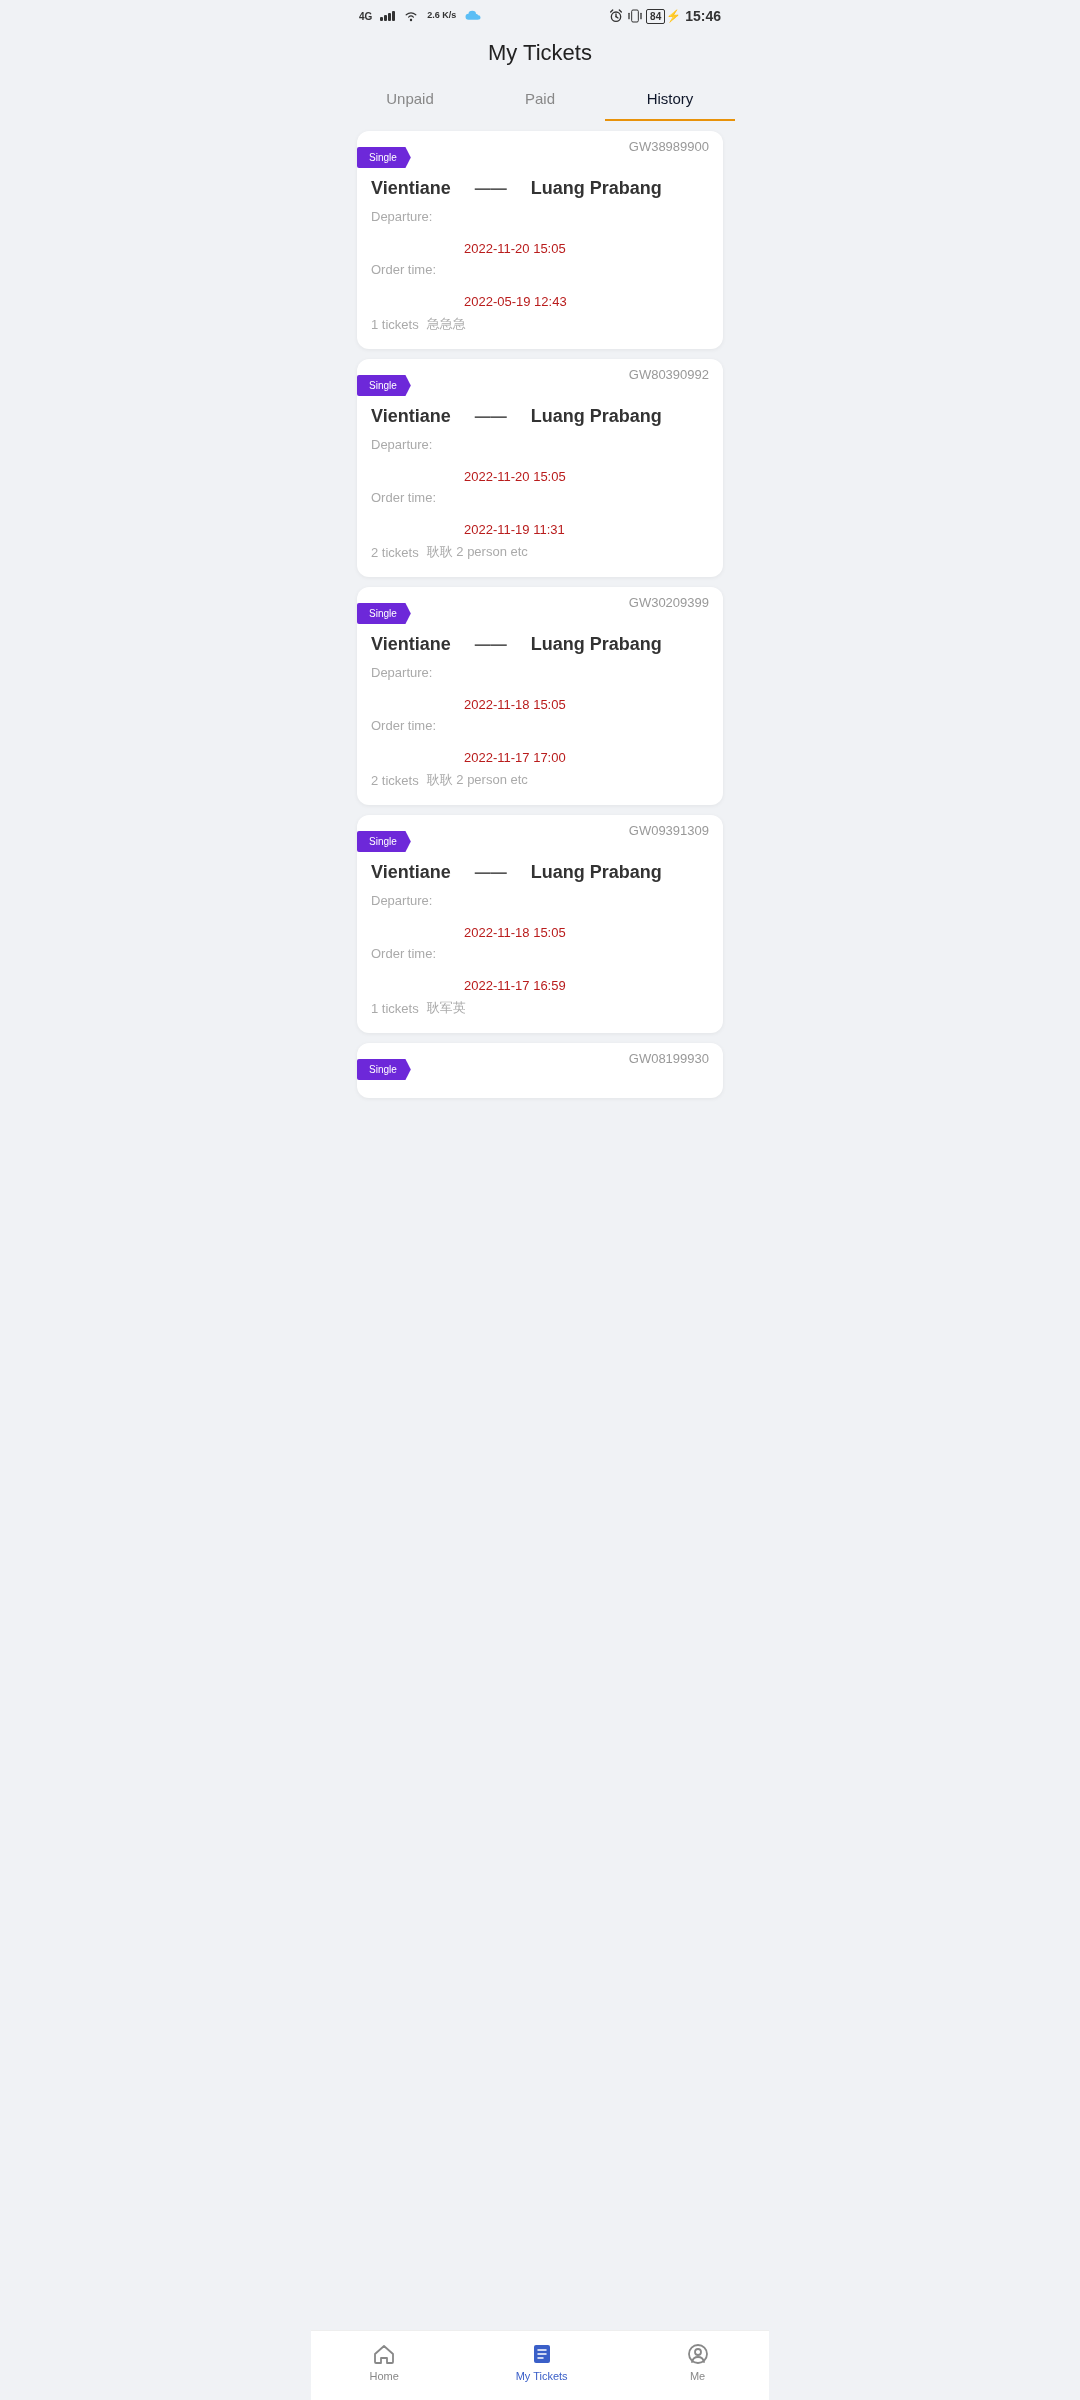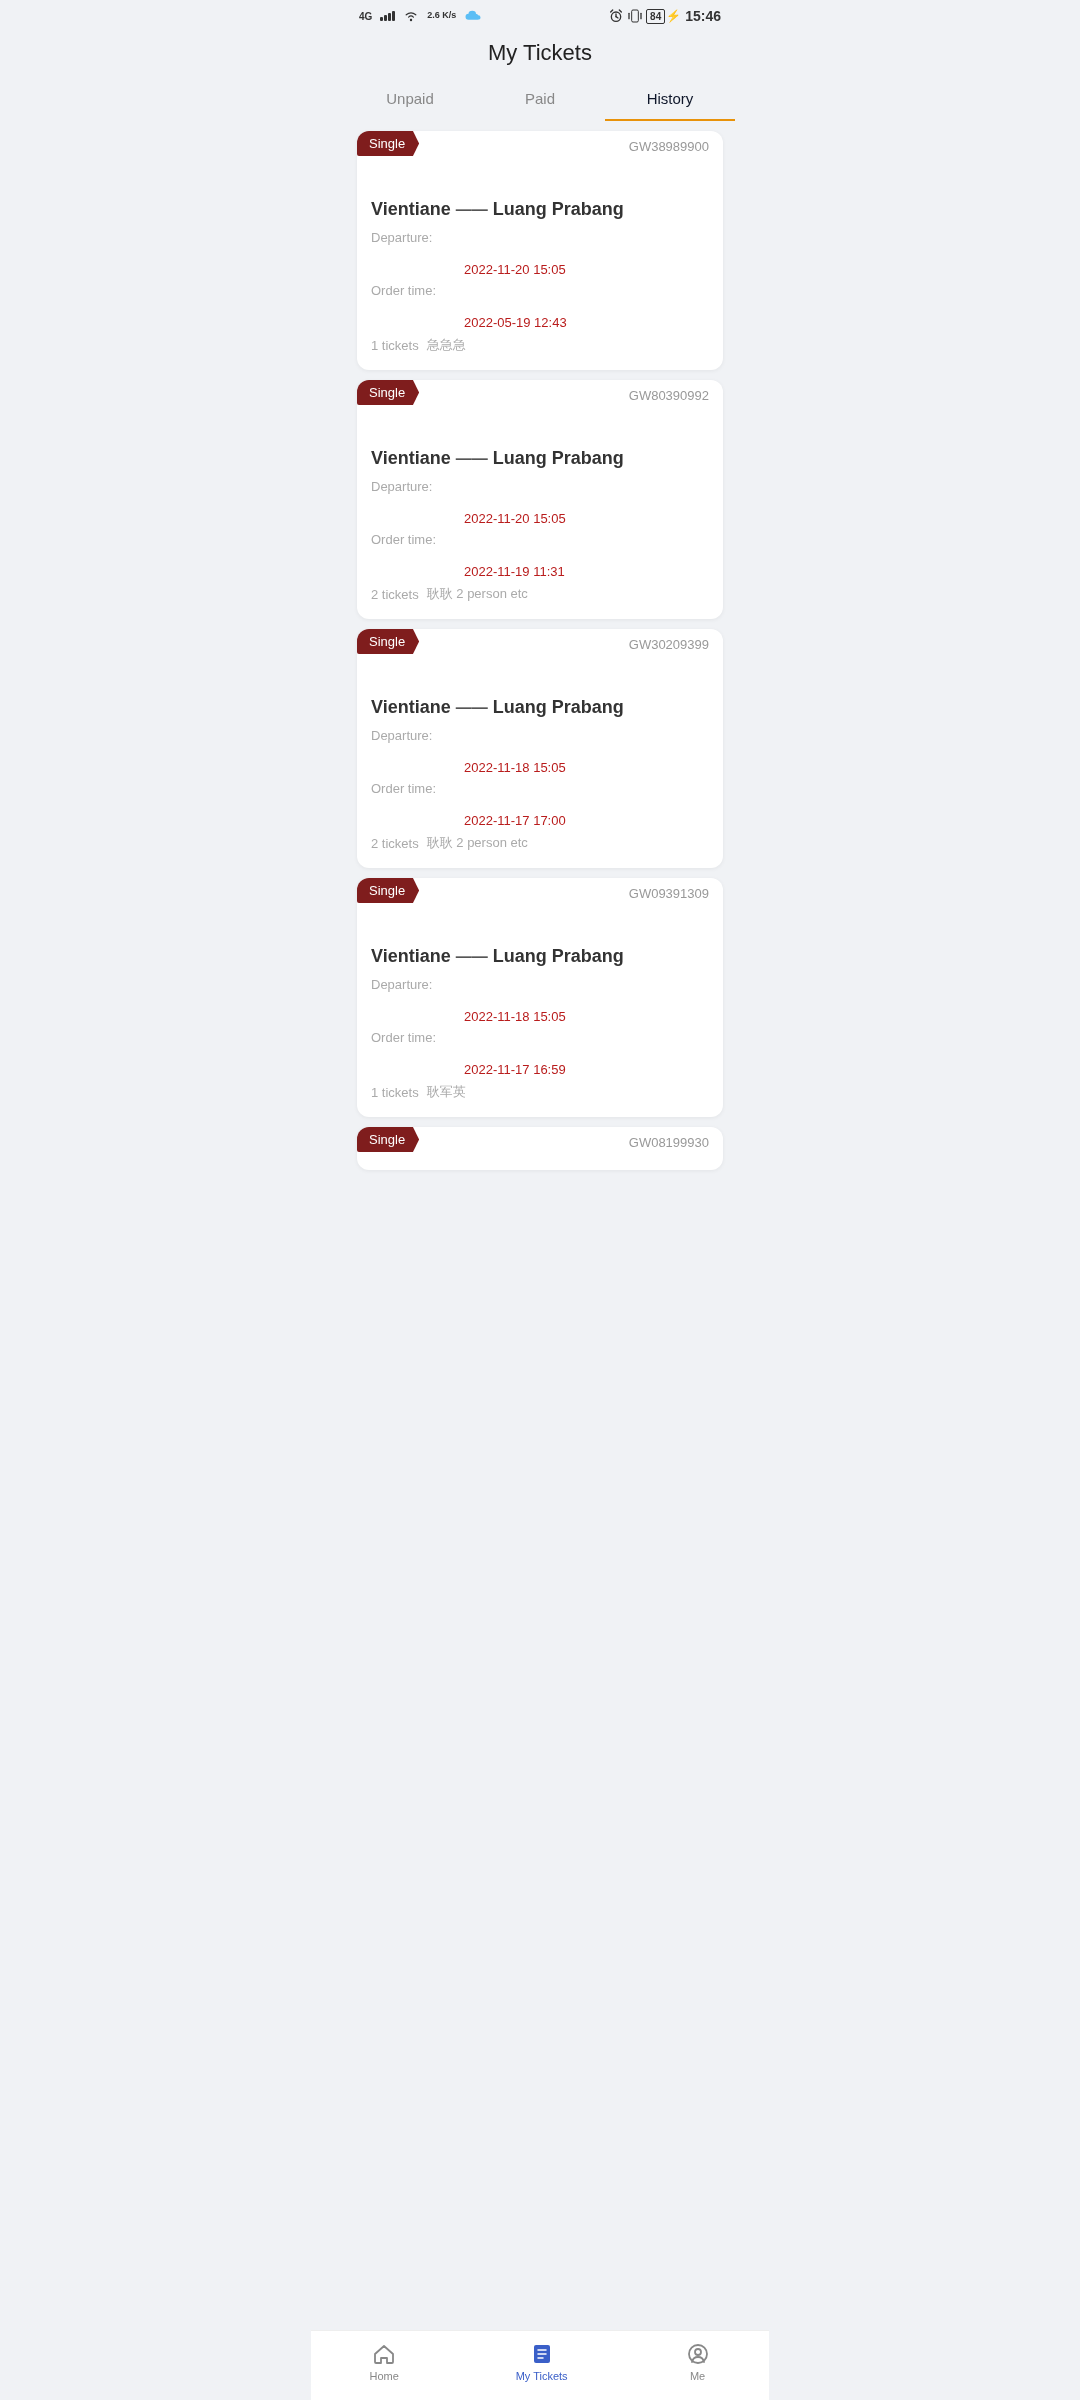--- a/index.html
+++ b/index.html
@@ -87,46 +87,45 @@
       padding: 0 0 16px;
       box-shadow: 0 1px 4px rgba(0,0,0,0.06);
     }
     .card-header {
       display: flex;
       justify-content: space-between;
       align-items: flex-start;
       padding: 0 14px 10px 0;
     }
     .tag-single {
-      background: #7f1d1d;
+      background: #6d28d9;
       color: #fff;
-      font-size: 13px;
+      font-size: 10px;
       padding: 5px 14px 5px 12px;
       clip-path: polygon(0 0, 90% 0, 100% 50%, 90% 100%, 0 100%);
       border-radius: 2px 0 0 2px;
-      margin-top: 0;
+      margin-top: 16px;
       display: inline-block;
     }
     .order-id {
       font-size: 13px;
       color: #999;
       padding-top: 8px;
     }
     .card-body {
       padding: 0 14px;
     }
     .route {
       font-size: 18px;
       font-weight: 600;
       color: #333;
       margin-bottom: 10px;
       display: flex;
       align-items: center;
-      gap: 5px;
-      margin-top: 33px;
+      gap: 24px;
     }
     .arrow {
       font-size: 16px;
       color: #555;
     }
     .info-row {
       font-size: 13px;
       color: #aaa;
       margin-bottom: 6px;
       display: flex;

